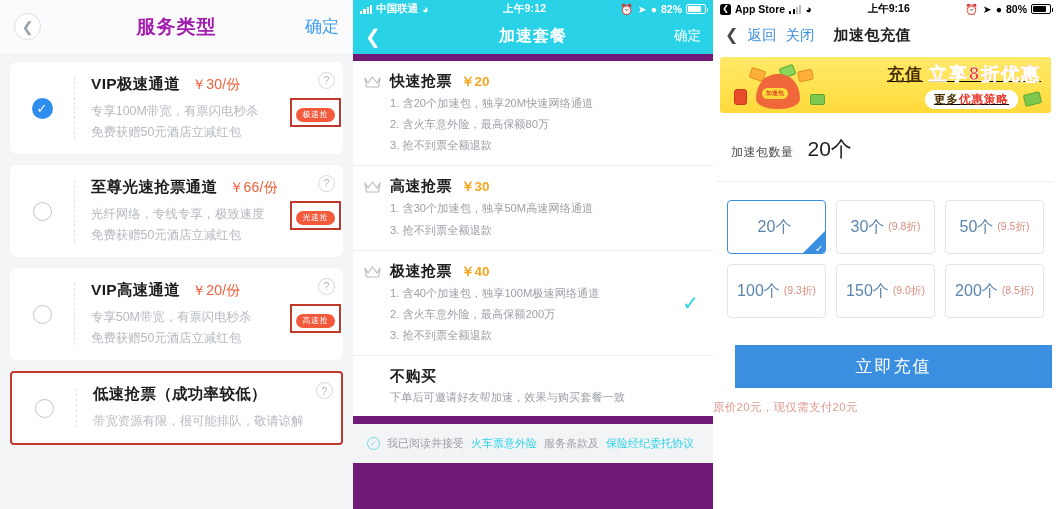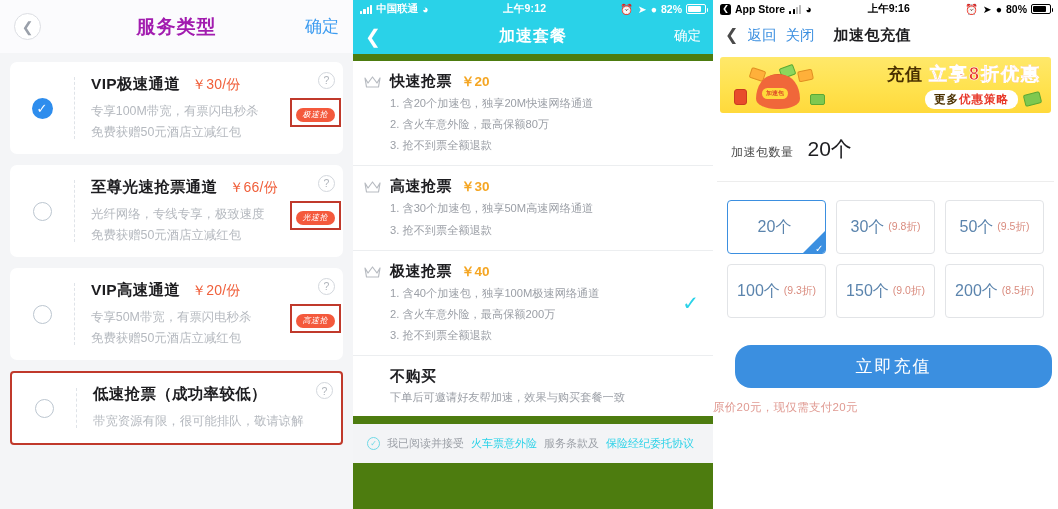--- a/index.html
+++ b/index.html
@@ -64,30 +64,30 @@
   .p1-price { font-size: 14px; color: #f0603c; letter-spacing: .2px; }
   .p1-desc { font-size: 12.4px; color: #b5b9bf; margin-top: 7px; line-height: 1.55; }
   .p1-help {
     position: absolute; right: 8px; top: -2px;
     width: 17px; height: 17px; border-radius: 50%; border: 1px solid #d3d7dd;
     color: #b0b5bc; font-size: 10.5px; display: flex;
     align-items: center; justify-content: center; background: #fff;
   }
   .p1-badgebox {
     position: absolute; right: 2px; top: 24px;
-    border: 2px solid #c0392b; padding: 3px 4px; background: #fff; font-style: italic;
+    border: 2px solid #c0392b; padding: 3px 4px; background: #fff;
   }
   .p1-badge {
     background: #f4593c; color: #fff; font-size: 8px; border-radius: 9px;
     padding: 3px 7px; white-space: nowrap; letter-spacing: .5px;
     display: inline-block; line-height: 1;
   }
 
   
-  .panel2 { width: 360px; height: 509px; background: #4d7c0f; position: relative; }
+  .panel2 { width: 360px; height: 509px; background: #701a75; position: relative; }
   .p2-status {
     height: 18px; background: #2ad2e8; color: #fff; font-size: 10.5px;
     display: flex; align-items: center; padding: 0 7px; font-weight: bold;
   }
   .p2-status .left, .p2-status .right { display: flex; align-items: center; gap: 4px; }
   .p2-status .center { flex: 1; text-align: center; letter-spacing: .2px; }
   .p2-status .right { margin-left: auto; gap: 4px; }
   .sig { display: inline-flex; align-items: flex-end; gap: 1.2px; height: 9px; }
   .sig i { width: 2.2px; background: #fff; border-radius: .5px; display: block; }
   .sig i:nth-child(1) { height: 3px; }
@@ -160,21 +160,21 @@
     height: 34px; display: flex; align-items: center; padding: 0 12px; gap: 9px;
     background: #fff;
   }
   .p3-nav .chev { color: #4a4a4a; font-size: 16px; line-height: 1; }
   .p3-nav .lnk { color: #3b8fe0; font-size: 14.5px; }
   .p3-nav .ttl { font-size: 15px; font-weight: bold; color: #1d1d20; margin-left: 10px; letter-spacing: .5px; }
   .p3-banner {
     margin: 5px 7px 0 7px; height: 56px; border-radius: 3px; position: relative;
     overflow: hidden;
     background: linear-gradient(180deg, #ffe86a 0%, #ffe24f 55%, #ffd93b 100%);
-    display: flex; align-items: center;
+    display: flex; align-items: center; text-decoration: underline;
   }
   .p3-banner .bagart { width: 122px; position: relative; height: 100%; }
   .p3-banner .bag {
     position: absolute; left: 36px; bottom: 4px; width: 44px; height: 34px;
     background: #f0673a; border-radius: 40% 40% 46% 46% / 70% 70% 30% 30%;
   }
   .p3-banner .bagtie {
     position: absolute; left: 48px; bottom: 30px; width: 20px; height: 9px;
     background: #e05a2e; border-radius: 50% 50% 0 0;
   }
@@ -229,21 +229,21 @@
   .p3-opt.sel .corner {
     position: absolute; right: 0; bottom: 0; width: 0; height: 0;
     border-style: solid; border-width: 0 0 22px 22px;
     border-color: transparent transparent #3b8fe0 transparent;
   }
   .p3-opt.sel .corner-ck {
     position: absolute; right: 1.5px; bottom: -1px; color: #fff; font-size: 10px;
     line-height: 1; font-weight: bold;
   }
   .p3-cta {
-    margin: 27px 6px 0 22px; height: 43px; background: #3b8fe0; border-radius: 16px;
+    margin: 27px 6px 0 22px; height: 43px; background: #3b8fe0; border-radius: 0;
     color: #fff; font-size: 17px; display: flex; align-items: center;
     justify-content: center; letter-spacing: 2px;
   }
   .p3-note {
     text-align: left; margin-top: 12px; font-size: 11.5px; color: #e09a92;
     letter-spacing: .3px;
   }
 </style>
 </head>
 <body>

